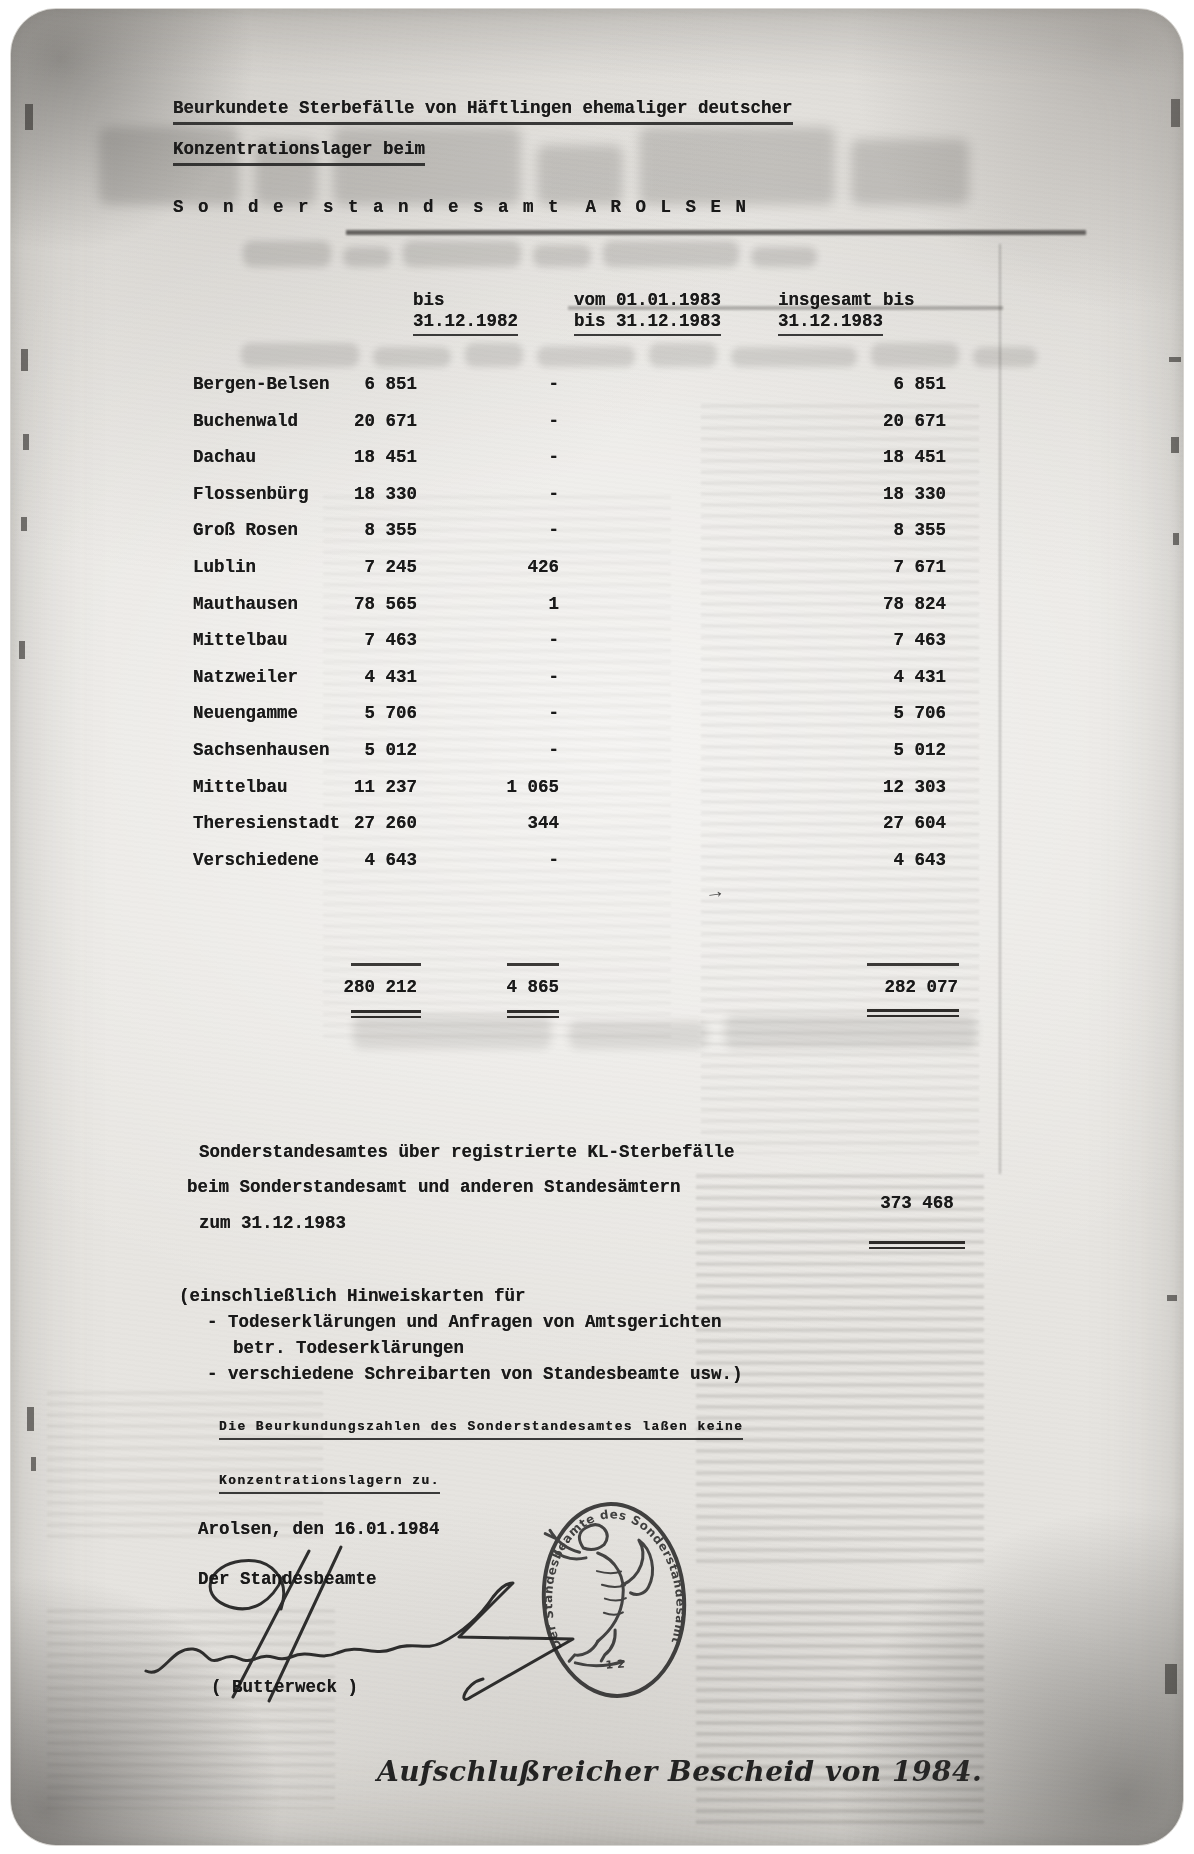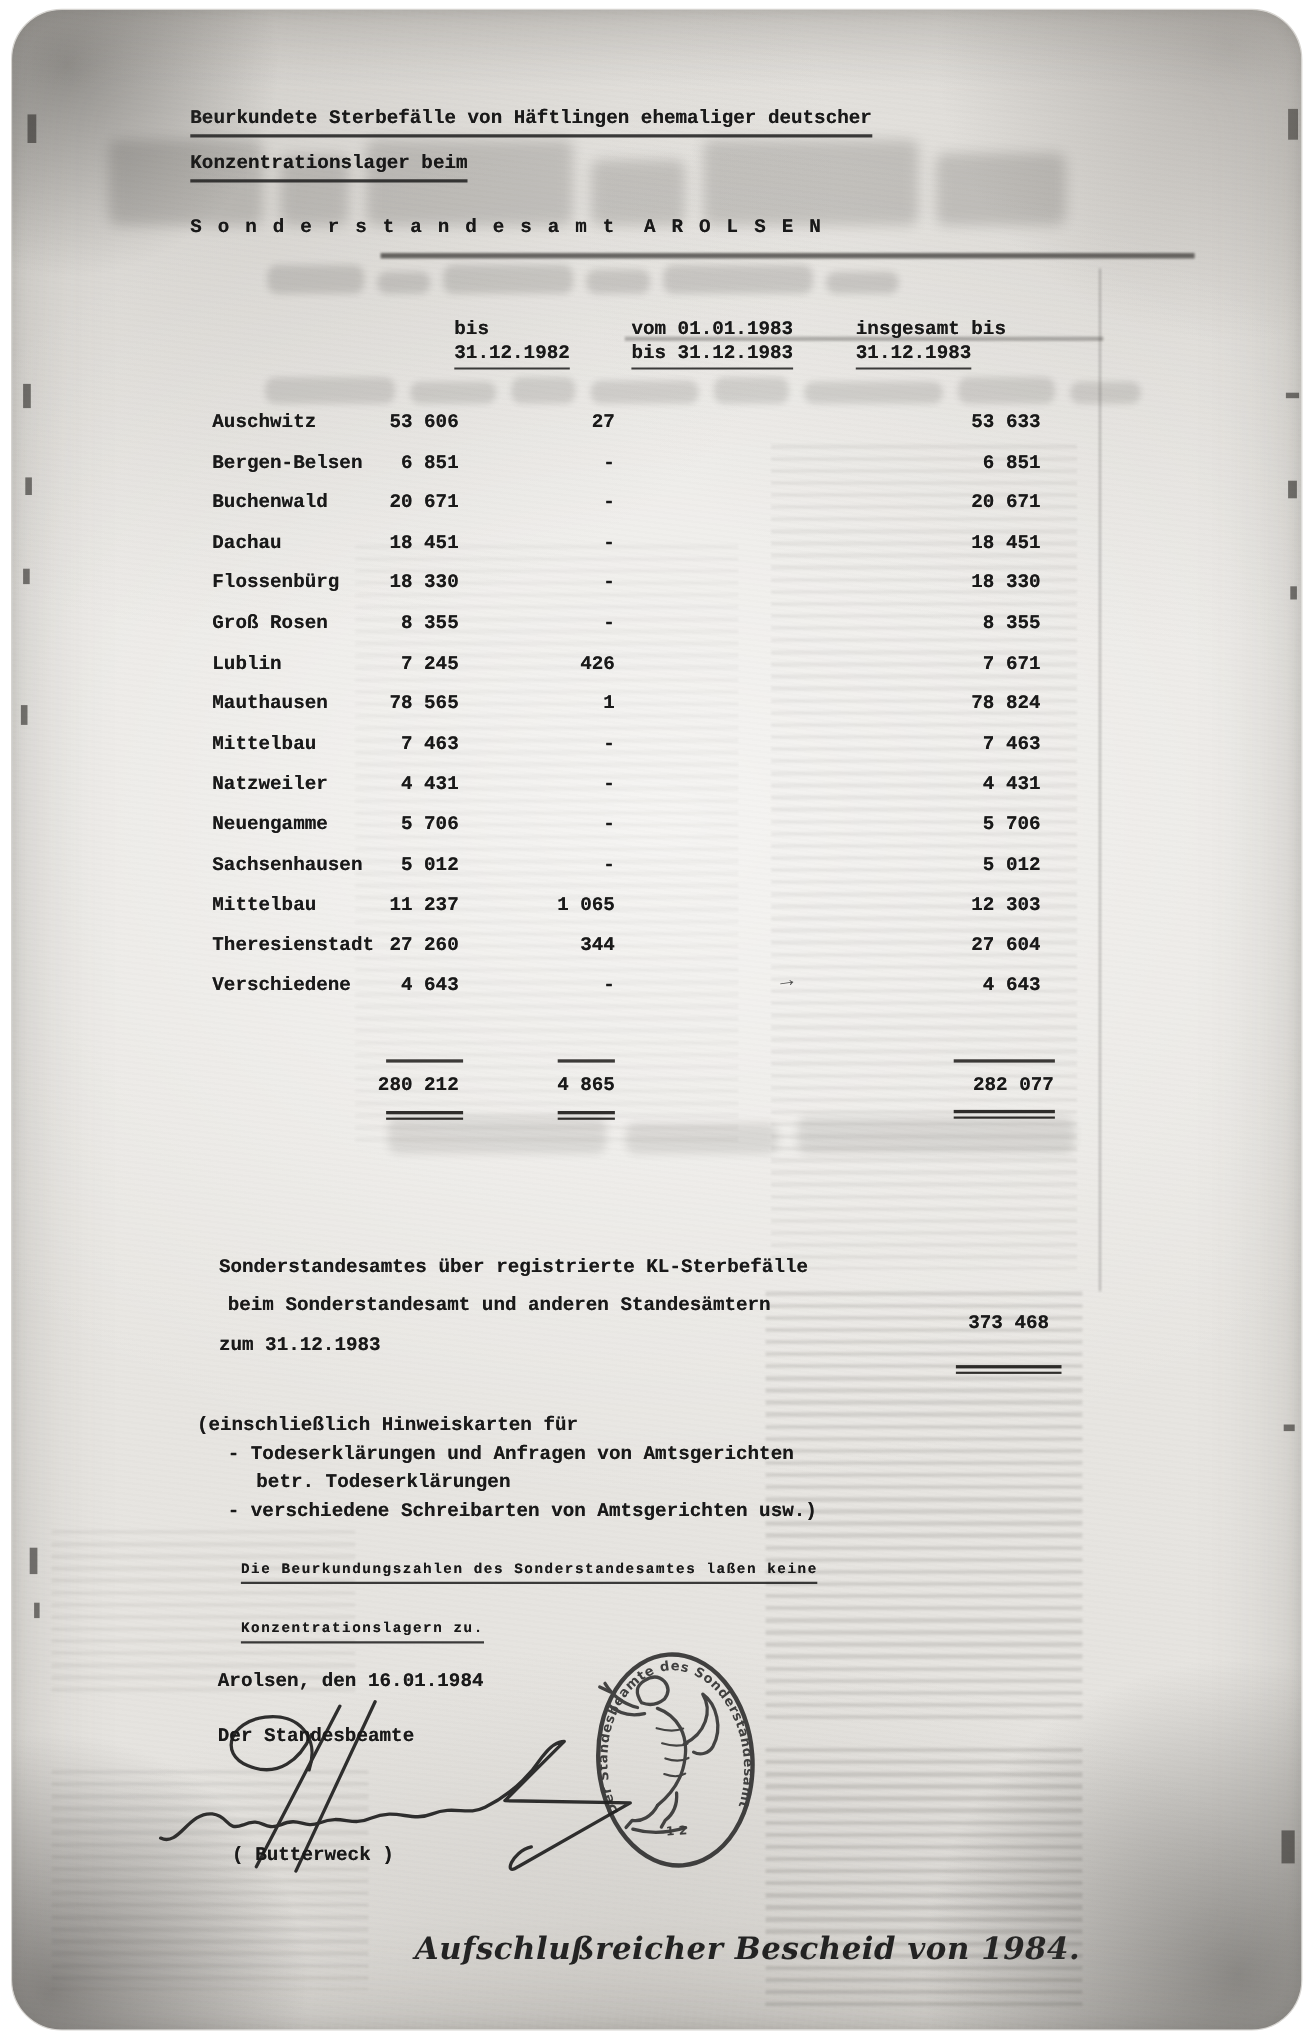--- a/index.html
+++ b/index.html
@@ -144,26 +144,20 @@
 
     <div class="t" style="left:402px;top:281px">bis</div>
     <div class="t u2" style="left:402px;top:302px">31.12.1982</div>
     <div class="t" style="left:563px;top:281px">vom 01.01.1983</div>
     <div class="t u2" style="left:563px;top:302px">bis 31.12.1983</div>
     <div class="t" style="left:767px;top:281px">insgesamt bis</div>
     <div class="t u2" style="left:767px;top:302px">31.12.1983</div>
 
     <div class="camps">
         <div class="camp-row">
-          <span class="c-name">Auschwitz</span>
-          <span class="c1">53 606</span>
-          <span class="c2">27</span>
-          <span class="c3">53 633</span>
-        </div>
-        <div class="camp-row">
           <span class="c-name">Bergen-Belsen</span>
           <span class="c1">6 851</span>
           <span class="c2">-</span>
           <span class="c3">6 851</span>
         </div>
         <div class="camp-row">
           <span class="c-name">Buchenwald</span>
           <span class="c1">20 671</span>
           <span class="c2">-</span>
           <span class="c3">20 671</span>
@@ -249,29 +243,29 @@
     <div class="totals-box">
       <span class="c1">280 212</span>
       <span class="c2">4 865</span>
       <span class="c3">282 077</span>
     </div>
     <div class="dblrule" style="left:340px;top:1001px;width:70px"></div>
     <div class="dblrule" style="left:496px;top:1001px;width:52px"></div>
     <div class="dblrule" style="left:856px;top:1000px;width:92px"></div>
 
     <div class="t" style="left:188px;top:1133px">Sonderstandesamtes über registrierte KL-Sterbefälle</div>
-    <div class="t" style="left:196px;top:1168px">beim Sonderstandesamt und anderen Standesämtern</div>
+    <div class="t" style="left:176px;top:1168px">beim Sonderstandesamt und anderen Standesämtern</div>
     <div class="t" style="left:188px;top:1204px">zum 31.12.1983</div>
     <div class="t" style="left:860px;top:1184px;width:92px;text-align:center">373 468</div>
     <div class="dblrule" style="left:858px;top:1232px;width:96px"></div>
 
     <div class="t" style="left:168px;top:1277px">(einschließlich Hinweiskarten für</div>
     <div class="t" style="left:196px;top:1303px">- Todeserklärungen und Anfragen von Amtsgerichten</div>
     <div class="t" style="left:222px;top:1329px">betr. Todeserklärungen</div>
-    <div class="t" style="left:196px;top:1355px">- verschiedene Schreibarten von Amtsgerichten usw.)</div>
+    <div class="t" style="left:196px;top:1355px">- verschiedene Schreibarten von Standesbeamte usw.)</div>
 
     <div class="t stmt u2" style="left:208px;top:1411px">Die Beurkundungszahlen des Sonderstandesamtes laßen keine</div>
     <div class="t stmt u2" style="left:208px;top:1465px">Konzentrationslagern zu.</div>
 
     <div class="t" style="left:187px;top:1510px">Arolsen, den 16.01.1984</div>
     <div class="t" style="left:187px;top:1560px">Der Standesbeamte</div>
     <div class="t" style="left:200px;top:1668px">( Butterweck )</div>
 
     <svg style="left:130px;top:1530px" width="520" height="180" viewBox="0 0 520 180">
       <g fill="none" stroke="#1b1b1b" stroke-width="3" stroke-linecap="round" stroke-linejoin="round" opacity="0.9">

